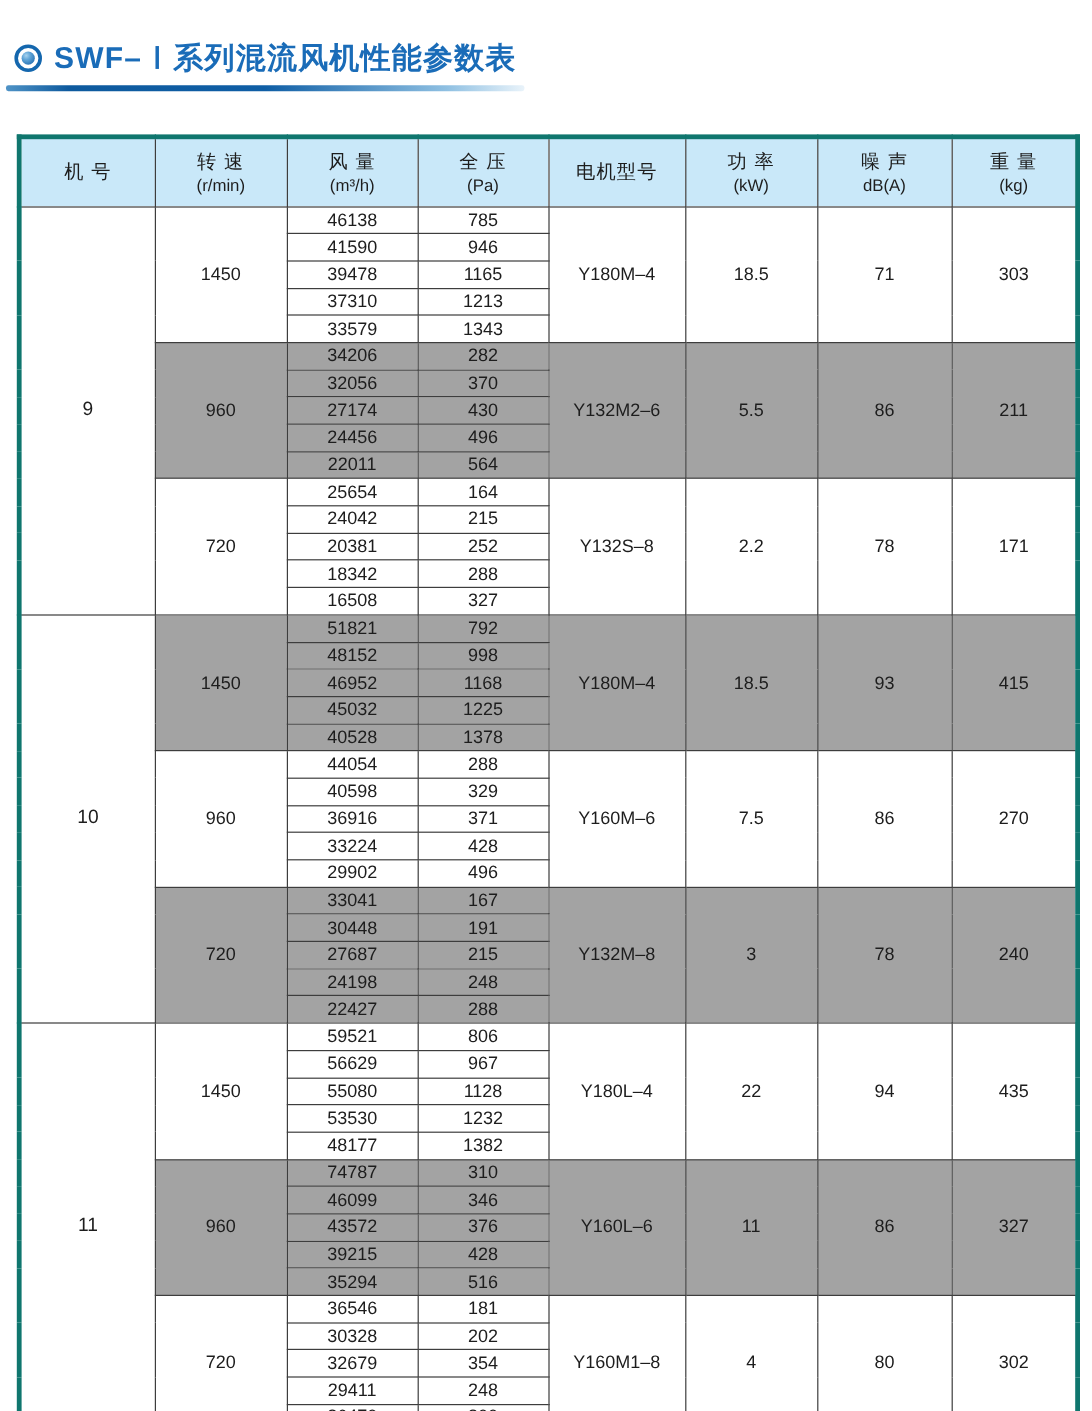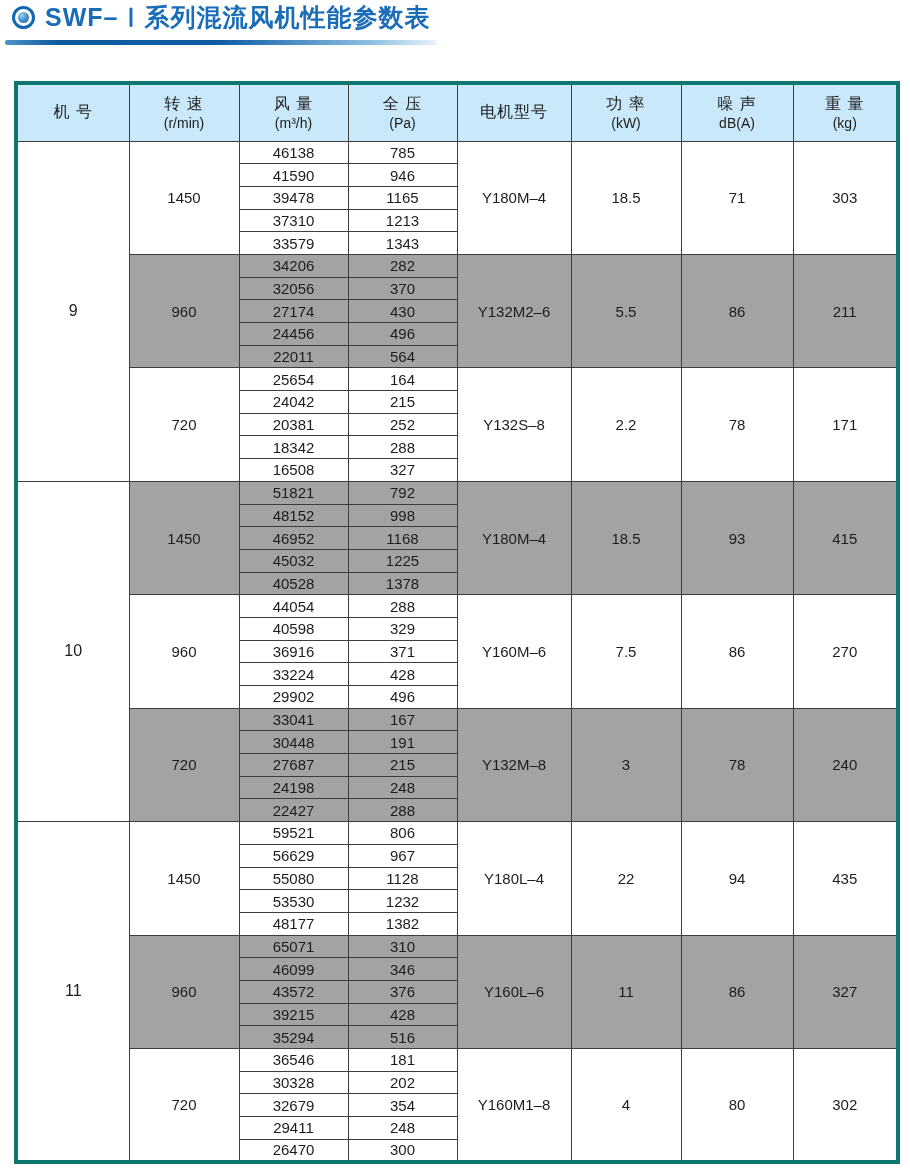--- a/index.html
+++ b/index.html
@@ -2,21 +2,21 @@
 <html lang="zh"><head>
 <meta charset="utf-8">
 <style>
   * { margin: 0; padding: 0; box-sizing: border-box; }
   body {
     width: 910px; height: 1176px;
     background: #ffffff;
     font-family: "Liberation Sans", sans-serif;
     overflow: hidden;
   }
-  .title-block { padding: 0 0 0 12px; }
+  .title-block { padding: 0 0 0 12px; margin-top: 31px; }
   .title-row { display: flex; align-items: center; gap: 10px; height: 34px; }
   .bullseye {
     width: 23px; height: 23px; border-radius: 50%;
     border: 3px solid #1467ae;
     display: flex; align-items: center; justify-content: center;
     flex: 0 0 auto;
   }
   .bullseye .core {
     width: 11px; height: 11px; border-radius: 50%;
     background: radial-gradient(circle at 35% 30%, #a8d3ef 0%, #5ea3d6 35%, #0e5ca6 100%);
@@ -284,21 +284,21 @@
       <tr class="data-row">
         <td>53530</td>
         <td>1232</td>
       </tr>
       <tr class="data-row">
         <td>48177</td>
         <td>1382</td>
       </tr>
       <tr class="data-row">
         <td rowspan="5" class="shaded">960</td>
-        <td class="shaded">65071</td>
+        <td class="shaded">74787</td>
         <td class="shaded">310</td>
         <td rowspan="5" class="shaded">Y160L–6</td>
         <td rowspan="5" class="shaded">11</td>
         <td rowspan="5" class="shaded">86</td>
         <td rowspan="5" class="shaded">327</td>
       </tr>
       <tr class="data-row">
         <td class="shaded">46099</td>
         <td class="shaded">346</td>
       </tr>

